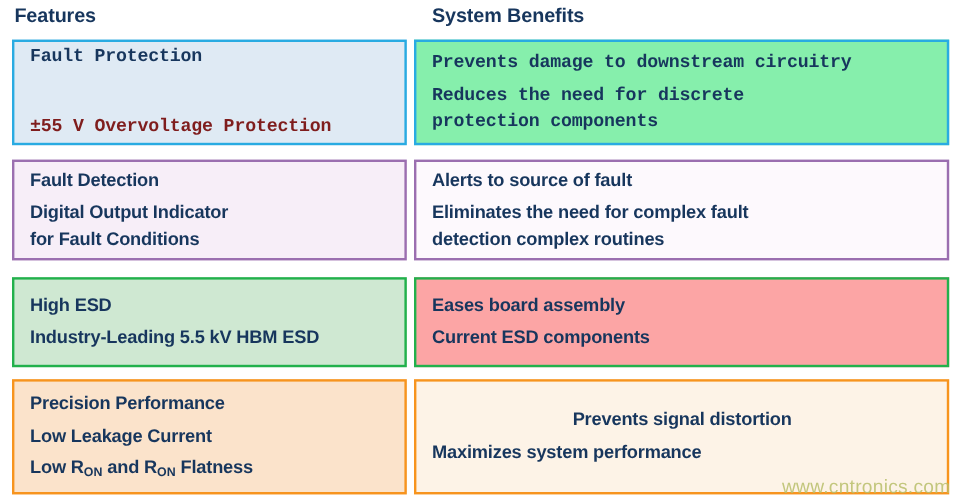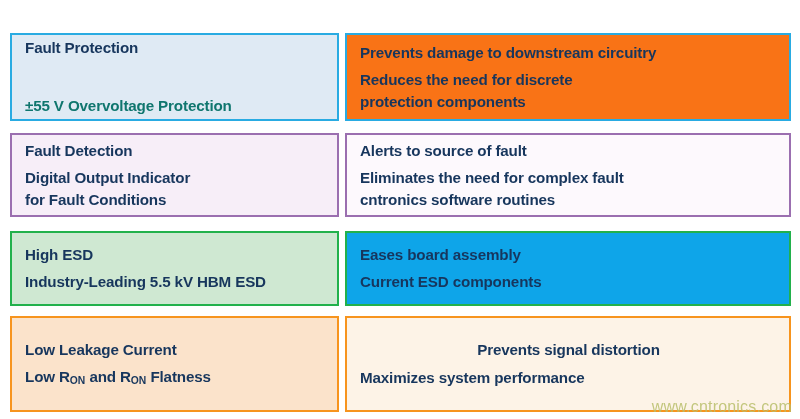--- a/index.html
+++ b/index.html
@@ -73,21 +73,21 @@
   .line.tight + .line.tight { margin-top: 5px; }
 
   sub {
     font-size: 0.68em;
     vertical-align: -0.22em;
     font-weight: bold;
     letter-spacing: 0;
   }
 
   
-  #row-1 { top: 33px;  height: 78px; }
+  #row-1 { top: 33px;  height: 78px; font-family: Liberation Mono, monospace; }
   #row-1 .cell { height: 88px; }
 
   #row-2 { top: 133px; height: 76px; }
   #row-2 .cell { height: 84px; }
 
   #row-3 { top: 231px; height: 71px; }
   #row-3 .cell { height: 75px; }
 
   #row-4 { top: 316px; height: 96px; }
   #row-4 .cell { height: 96px; }
@@ -104,59 +104,64 @@
     letter-spacing: 0.2px;
     white-space: nowrap;
     pointer-events: none;
   }
 </style>
 </head>
 <body>
 
 <div class="sheet">
 
+  <div class="header-row">
+    <div class="col-head left" style="color: rgb(23, 54, 93);">Features</div>
+    <div class="col-head right" style="color: rgb(23, 54, 93);">System Benefits</div>
+  </div>
 
   <div class="row" id="row-1">
     <div class="cell left" id="r1-left" style="border-color: rgb(41, 171, 226); background: rgb(223, 234, 244);">
       <div class="line" style="color: rgb(23, 54, 93);">Fault Protection</div>
-      <div class="line" style="color: #0f766e; margin-top: 36px;">±55 V Overvoltage Protection</div>
+      <div class="line" style="color: #7f1d1d; margin-top: 36px;">±55 V Overvoltage Protection</div>
     </div>
-    <div class="cell right" id="r1-right" style="border-color: rgb(41, 171, 226); background: #f97316;">
+    <div class="cell right" id="r1-right" style="border-color: rgb(41, 171, 226); background: #86efac;">
       <div class="line" style="color: rgb(23, 54, 93);">Prevents damage to downstream circuitry</div>
       <div class="line" style="color: rgb(23, 54, 93);">Reduces the need for discrete
 protection components</div>
     </div>
   </div>
 
   <div class="row" id="row-2">
     <div class="cell left" id="r2-left" style="border-color: rgb(155, 111, 176); background: rgb(247, 238, 248);">
       <div class="line" style="color: rgb(23, 54, 93);">Fault Detection</div>
       <div class="line" style="color: rgb(23, 54, 93);">Digital Output Indicator
 for Fault Conditions</div>
     </div>
     <div class="cell right" id="r2-right" style="border-color: rgb(155, 111, 176); background: rgb(253, 249, 253);">
       <div class="line" style="color: rgb(23, 54, 93);">Alerts to source of fault</div>
       <div class="line" style="color: rgb(23, 54, 93);">Eliminates the need for complex fault
-cntronics software routines</div>
+detection complex routines</div>
     </div>
   </div>
 
   <div class="row" id="row-3">
     <div class="cell left" id="r3-left" style="border-color: rgb(34, 177, 76); background: rgb(207, 232, 210);">
       <div class="line tight" style="color: rgb(23, 54, 93);">High ESD</div>
       <div class="line tight" style="color: rgb(23, 54, 93);">Industry-Leading 5.5 kV HBM ESD</div>
     </div>
-    <div class="cell right" id="r3-right" style="border-color: rgb(34, 177, 76); background: #0ea5e9;">
+    <div class="cell right" id="r3-right" style="border-color: rgb(34, 177, 76); background: #fca5a5;">
       <div class="line tight" style="color: rgb(23, 54, 93);">Eases board assembly</div>
       <div class="line tight" style="color: rgb(23, 54, 93);">Current ESD components</div>
     </div>
   </div>
 
   <div class="row" id="row-4">
     <div class="cell left" id="r4-left" style="border-color: rgb(247, 148, 30); background: rgb(251, 227, 203);">
+      <div class="line tight" style="color: rgb(23, 54, 93);">Precision Performance</div>
       <div class="line tight" style="color: rgb(23, 54, 93);">Low Leakage Current</div>
       <div class="line tight" id="ron-line" style="color: rgb(23, 54, 93);">Low R<sub>ON</sub> and R<sub>ON</sub> Flatness</div>
     </div>
     <div class="cell right" id="r4-right" style="border-color: rgb(247, 148, 30); background: rgb(253, 243, 231);">
       <div class="line" style="color: rgb(23, 54, 93); text-align: center;">Prevents signal distortion</div>
       <div class="line" style="color: rgb(23, 54, 93);">Maximizes system performance</div>
     </div>
   </div>
 
   <div class="watermark" style="color: rgb(185, 191, 107);">www.cntronics.com</div>

